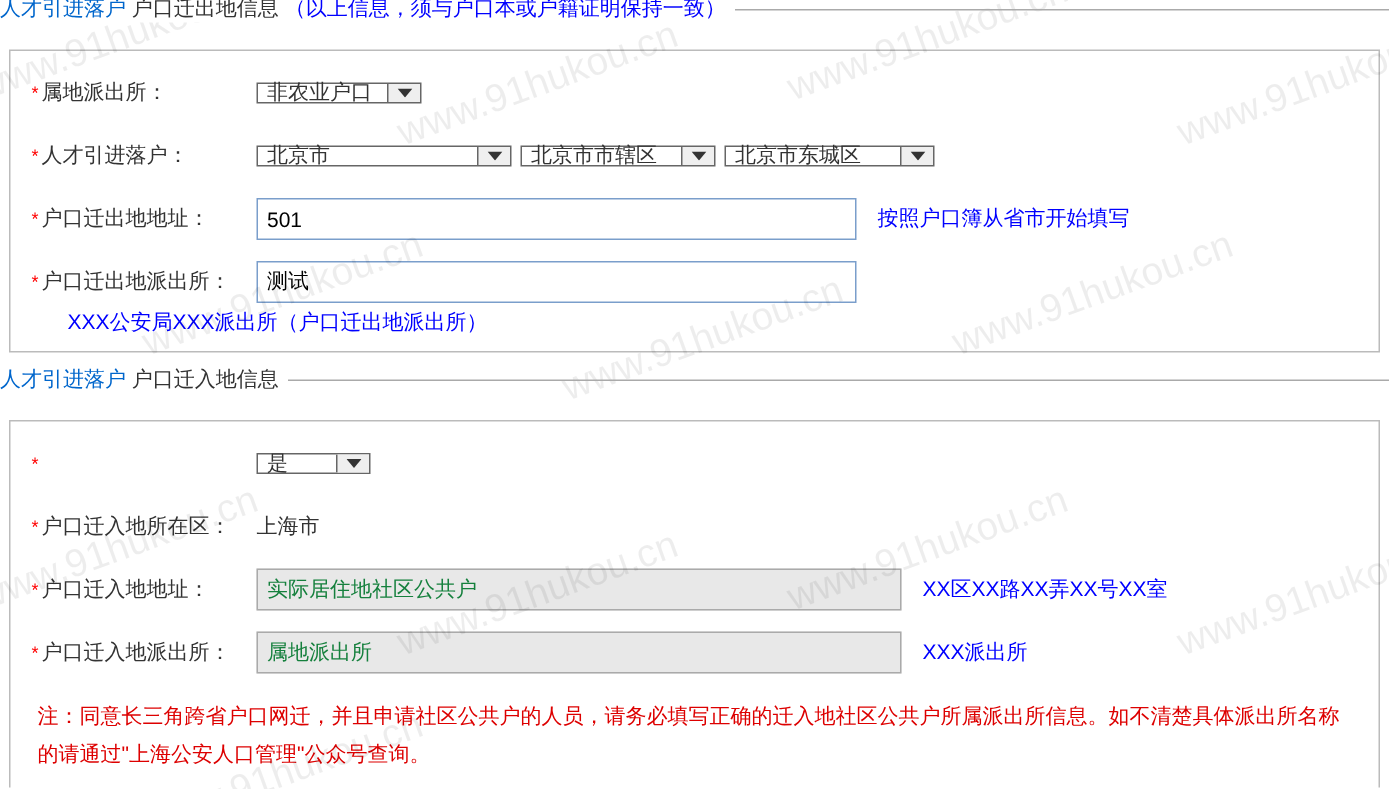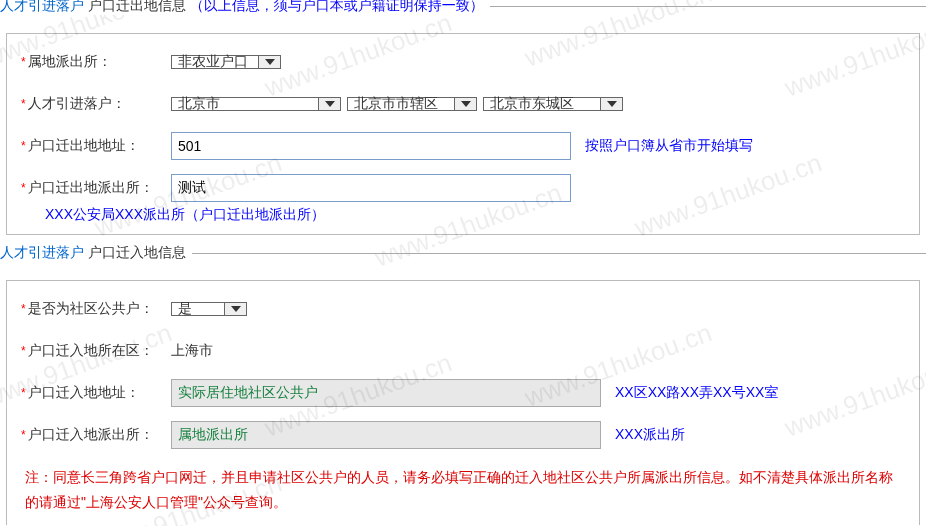--- a/index.html
+++ b/index.html
@@ -250,21 +250,20 @@
     <span class="section-title-wrap">
       <span class="section-title-main">人才引进落户</span>
       <span class="section-title-sub">户口迁入地信息</span>
     </span>
   </div>
   <div class="form-box" style="border-bottom:none;">
 
     <div class="form-row">
       <div class="label-cell wide">
         <span class="req">*</span>
-        <span class="label-text">是否为社区公共户：</span>
       </div>
       <div class="value-cell">
         <div class="select select-short">
           <span>是</span>
           <span class="caret">
               <svg viewBox="0 0 10 6">
                 <path d="M0 0 L5 6 L10 0 Z" fill="#333"></path>
               </svg>
             </span>
         </div>

